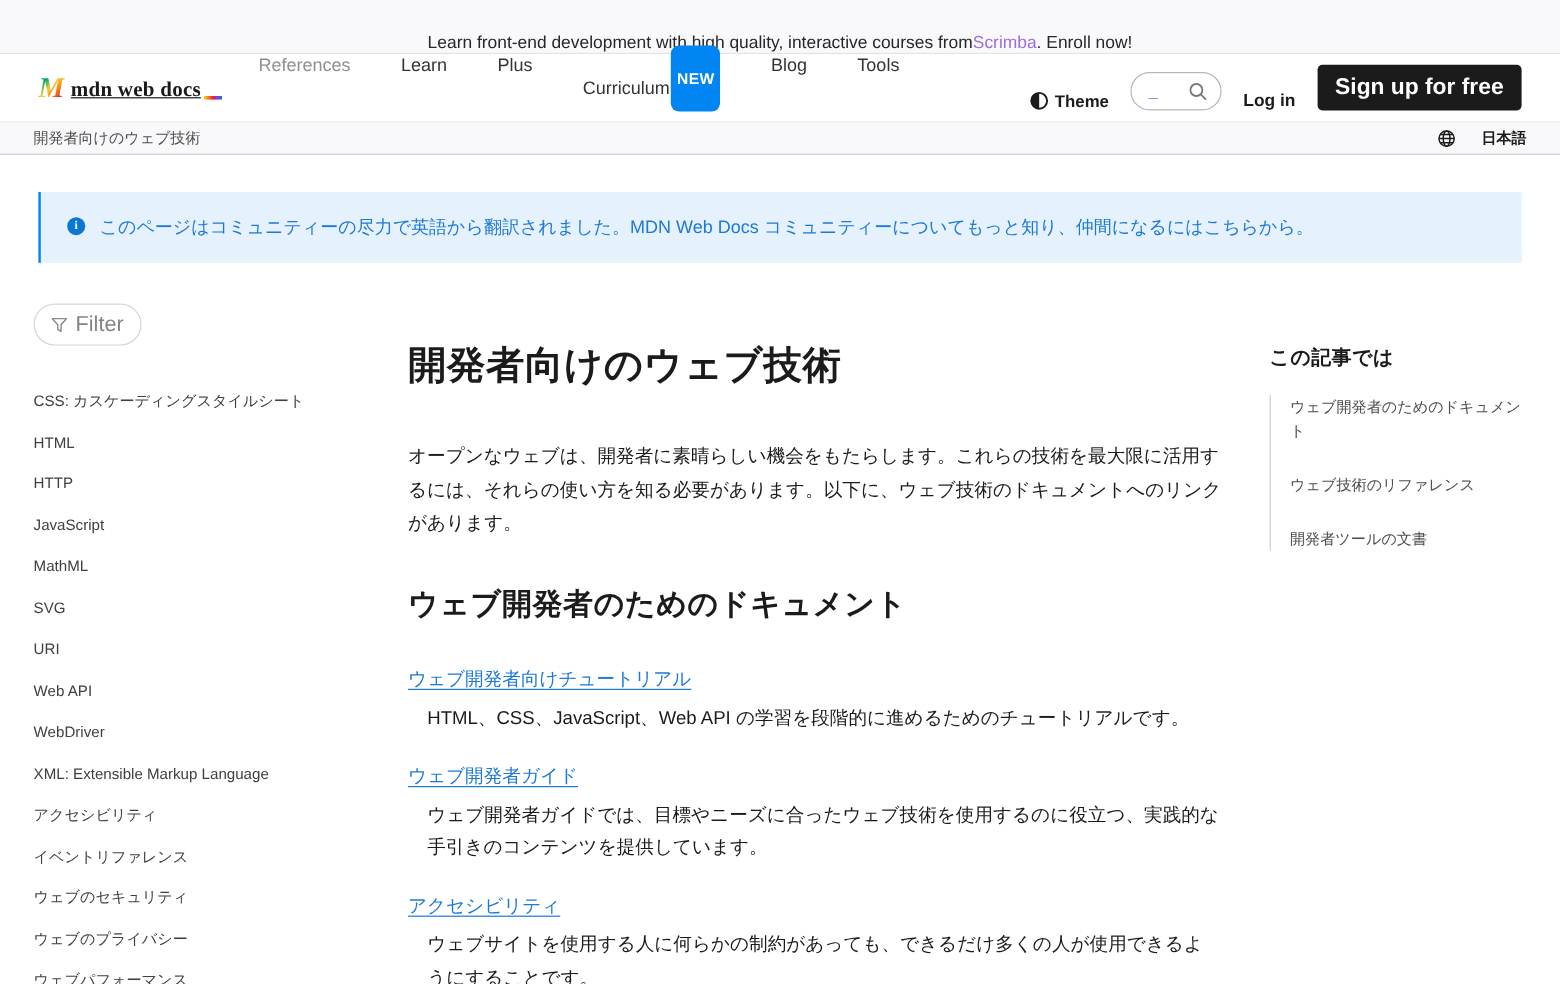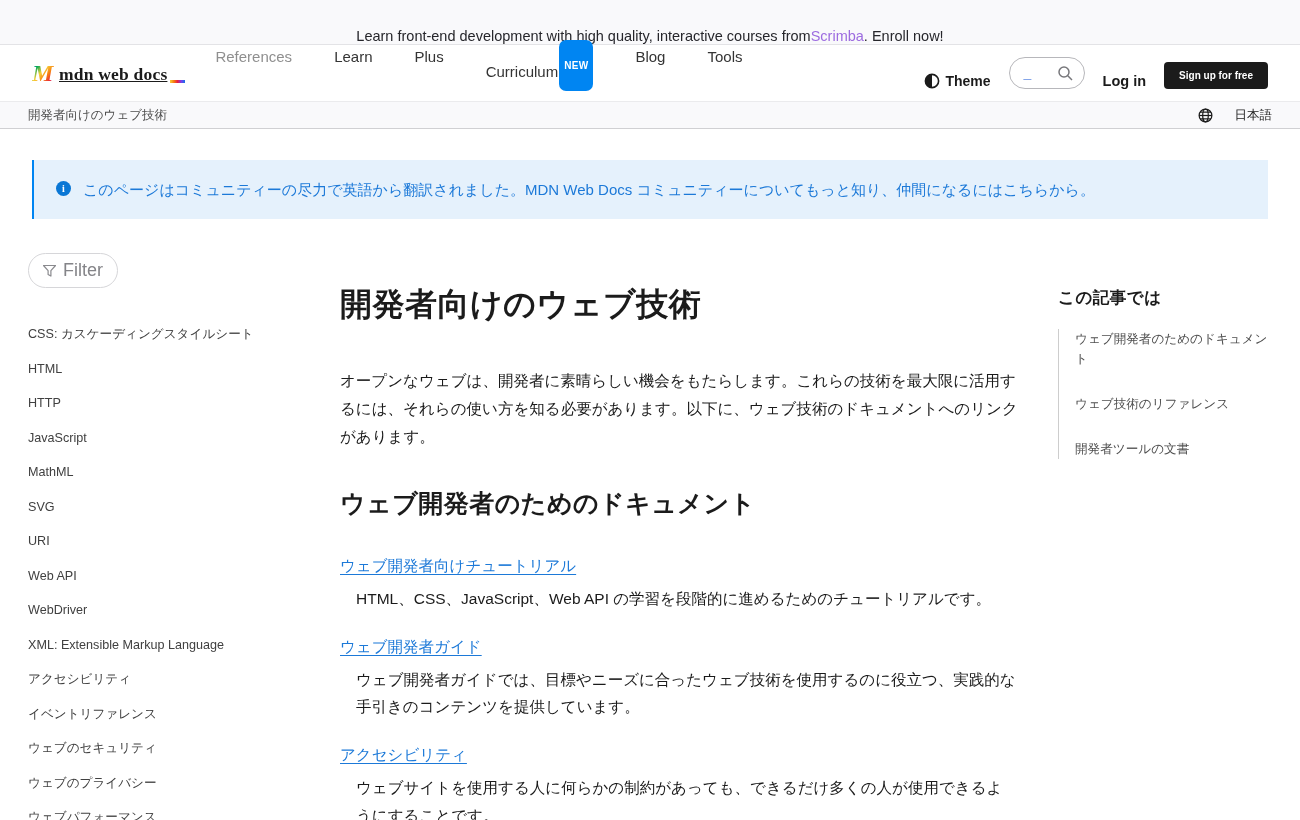--- a/index.html
+++ b/index.html
@@ -14,38 +14,38 @@
   
   .header { height:56px; display:flex; align-items:center; padding:0 32px; background:#fff; }
   .logo { display:flex; align-items:flex-end; cursor:pointer; }
   .logo-text { font-family:"Liberation Serif","DejaVu Serif",serif; font-weight:700;
     font-size:17.5px; color:#1b1b1b; margin-left:5px; letter-spacing:.2px;text-decoration:underline; }
   .logo-underscore { display:inline-block; width:15px; height:3px; margin:0 0 2px 3px;
     background:linear-gradient(90deg,#f7d038,#f77f0e,#e8203e,#7a3df0,#1373e6); }
   .main-nav { display:flex; align-items:flex-start; gap:42px; margin-left:30px; font-size:15px; }
   .nav-item { color:#343434; cursor:pointer; position:relative; }
   .nav-item.dim { color:#8f8f8f; }
-  .new-badge { display:inline-block; background:#0085f2; color:#fff; font-size:10px;
+  .new-badge { display:inline-block; background:#0085f2; color:#fff; font-size:13px;
     font-weight:700; padding:20px 5px; border-radius:7px; transform:translateY(-8px);
     margin-left:1px; letter-spacing:.3px; }
   .header-right { margin-left:auto; display:flex; align-items:flex-end; gap:18px; }
   .theme-btn { display:flex; align-items:center; gap:5px; font-size:14px; font-weight:700; cursor:pointer; }
   .search-pill { width:76px; height:32px; border:1px solid #b7b7bb; border-radius:100px;
     display:flex; align-items:center; justify-content:space-between; padding:0 10px 0 14px; cursor:text; }
   .search-caret { color:#2b65d9; font-weight:700; font-size:14px; line-height:10px; }
   .login-link { font-size:14.5px; font-weight:600; color:#1b1b1b; cursor:pointer; }
-  .signup-btn { background:#1b1b1b; color:#fff; font-size:10px; font-weight:700;
+  .signup-btn { background:#1b1b1b; color:#fff; font-size:19px; font-weight:700;
     border:none; border-radius:4px; padding:8px 15px; cursor:pointer; }
 
   
   .article-bar { height:28px; background:#f9f9fb; border-top:1px solid #ebebed;
     border-bottom:1px solid #d0d0d3; display:flex; align-items:center;
     justify-content:space-between; padding:0 28px; font-size:12.5px; }
   .article-bar .crumb { color:#4e4e4e; cursor:pointer; }
-  .lang-switch { display:flex; align-items:center; gap:22px; font-weight:400; color:#1b1b1b; cursor:pointer; }
+  .lang-switch { display:flex; align-items:center; gap:22px; font-weight:700; color:#1b1b1b; cursor:pointer; }
 
   
   .notice { margin:31px 32px 0; background:#e5f1fc; border-left:2px solid #0085f2;
     padding:19px 22px; display:flex; align-items:flex-start; gap:12px;
     font-size:15px; color:#1c79d8; line-height:1.4; }
   .info-icon { flex:0 0 auto; width:15px; height:15px; margin-top:2px; border-radius:50%;
     background:#0a77d5; color:#fff; font-size:10px; font-weight:700;
     display:flex; align-items:center; justify-content:center;
     font-family:"Liberation Serif",serif; }
 

